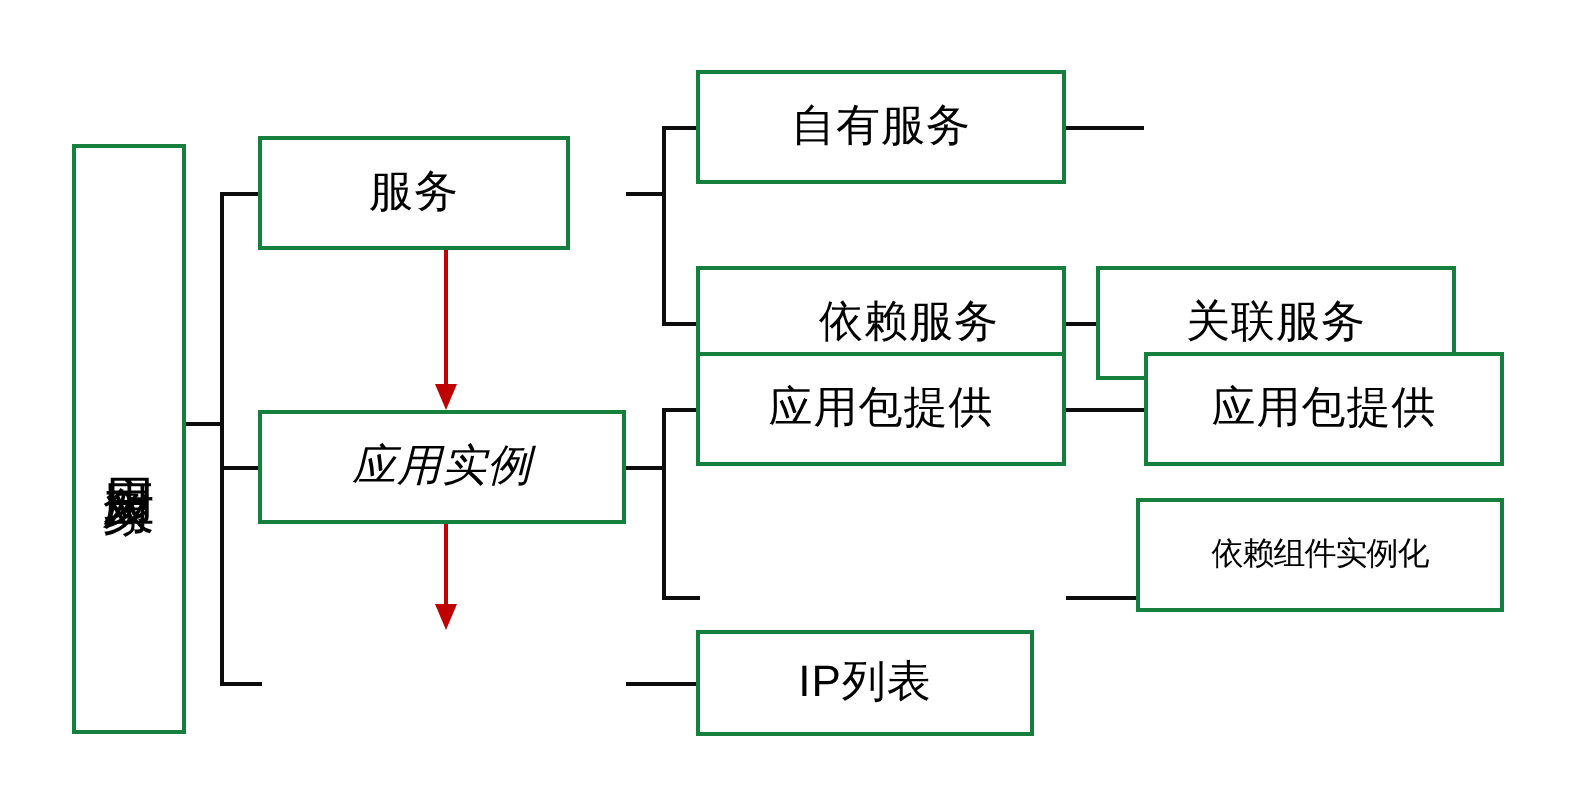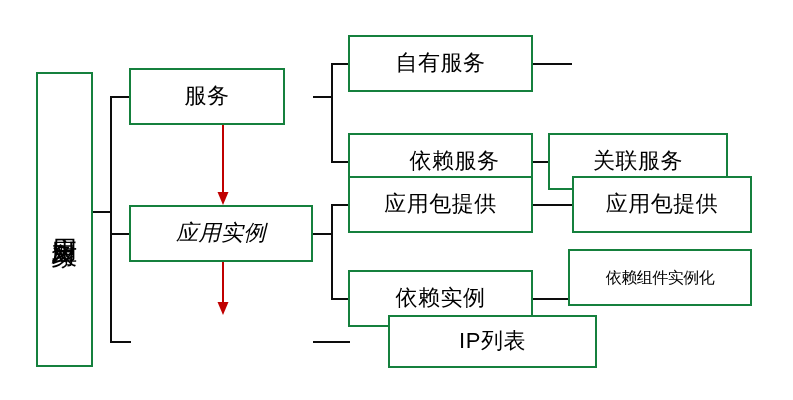--- a/index.html
+++ b/index.html
@@ -102,20 +102,19 @@
   </div>
 
   <div class="node root" style="left:36px; top:72px; width:57px; height:295px;">应用对象</div>
 
   <div class="node" style="left:129px; top:68px; width:156px; height:57px;">服务</div>
   <div class="node" style="left:129px; top:205px; width:184px; height:57px;font-style:italic;">应用实例</div>
 
   <div class="node" style="left:348px; top:35px; width:185px; height:57px;">自有服务</div>
   <div class="node" style="left:348px; top:133px; width:185px; height:57px;padding-left:28px;">依赖服务</div>
   <div class="node" style="left:348px; top:176px; width:185px; height:57px;">应用包提供</div>
-  <div class="node" style="left:348px; top:270px; width:185px; height:57px;">依赖实例</div>
-  <div class="node" style="left:348px; top:315px; width:209px; height:53px;margin-left:40px;">IP列表</div>
+  <div class="node" style="left:348px; top:315px; width:169px; height:53px;">IP列表</div>
 
   <div class="node" style="left:548px; top:133px; width:180px; height:57px;">关联服务</div>
   <div class="node" style="left:572px; top:176px; width:180px; height:57px;">应用包提供</div>
   <div class="node tight" style="left:568px; top:249px; width:184px; height:57px;">依赖组件实例化</div>
 
 </div>
 
 </body></html>

